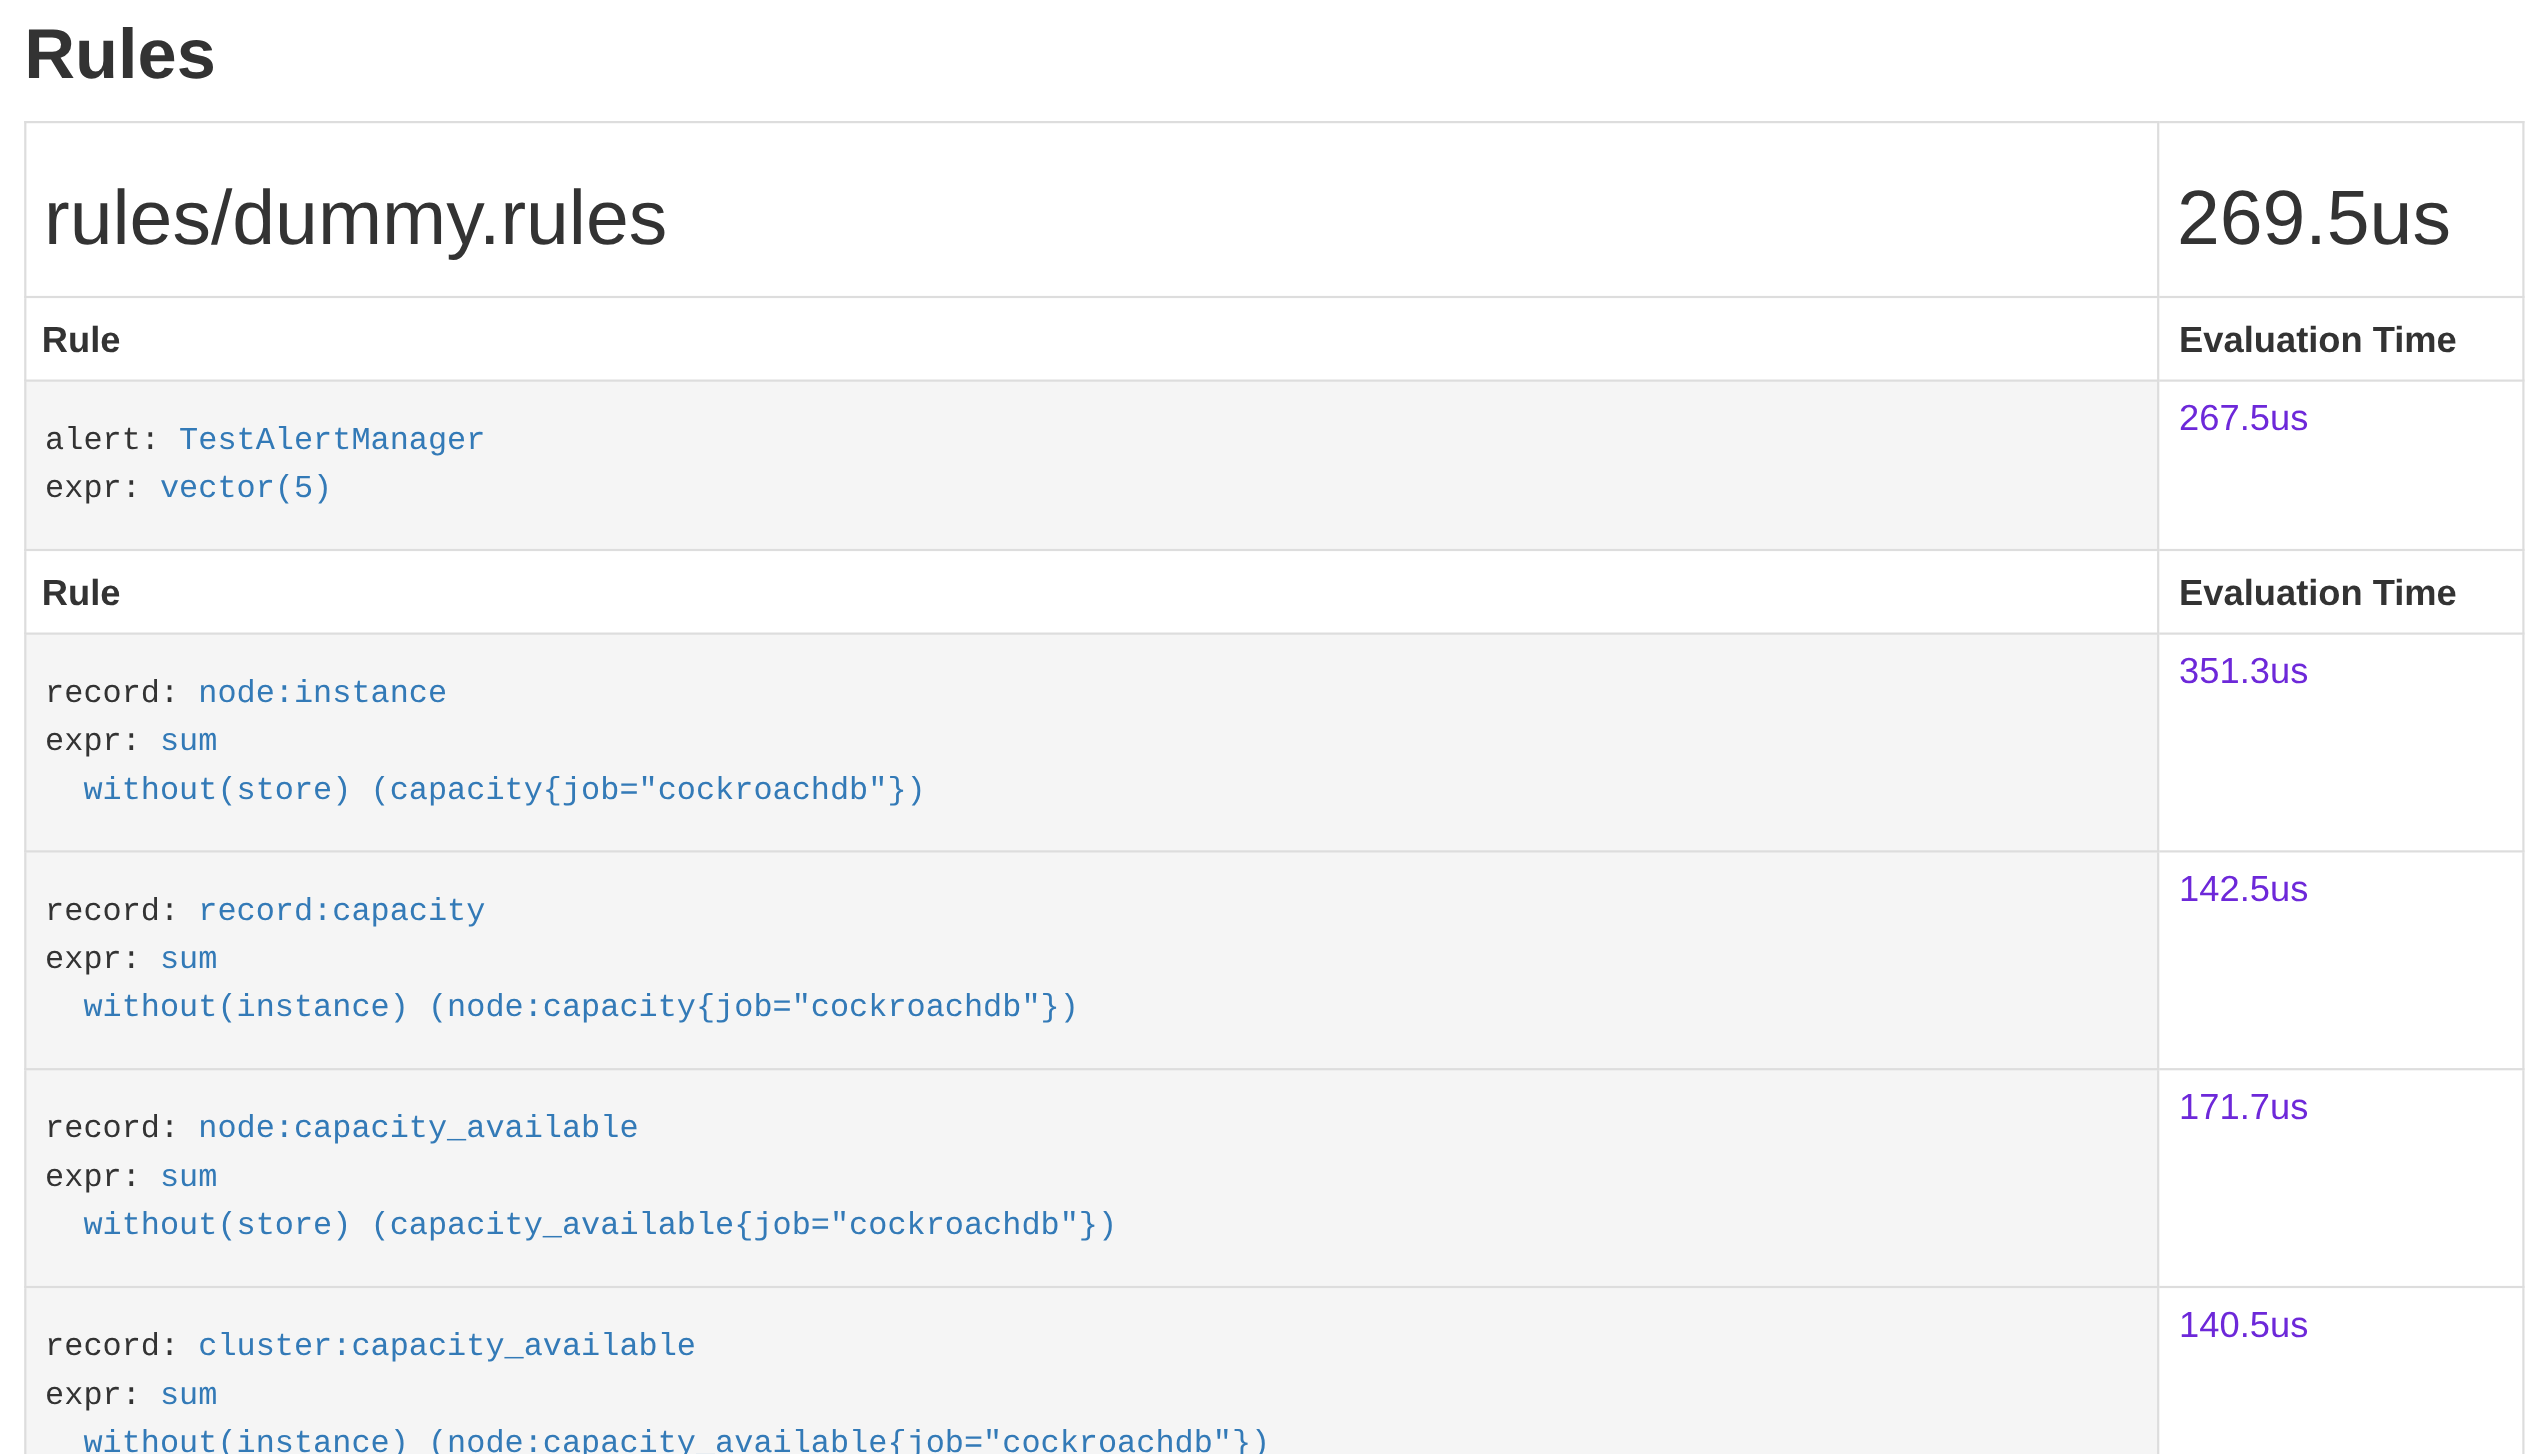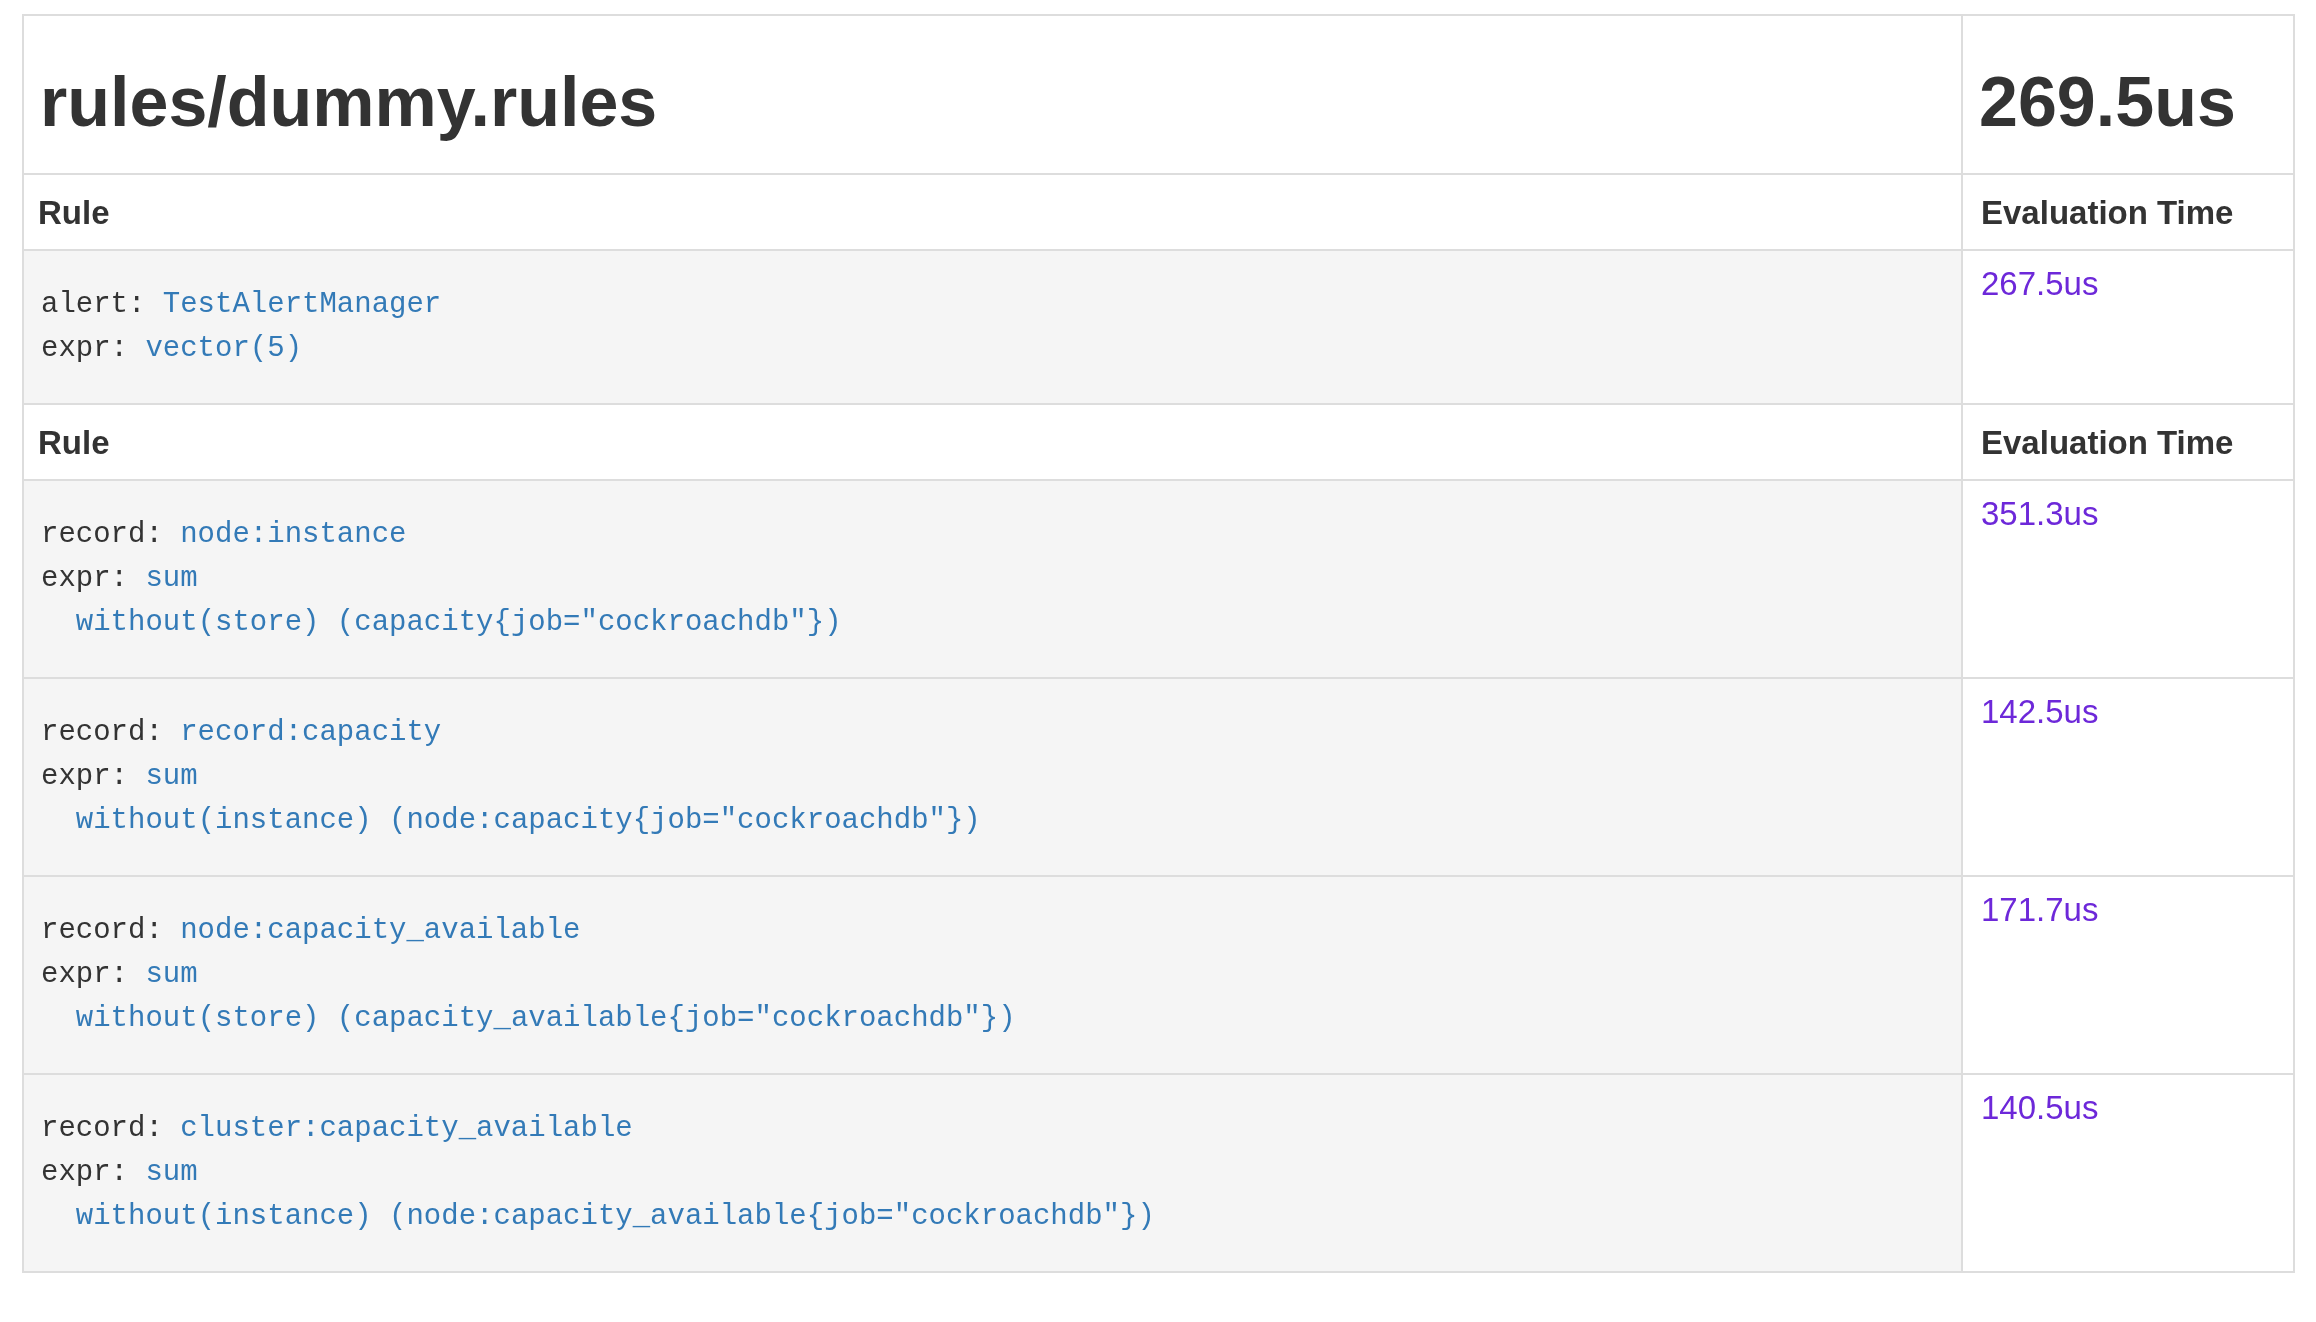--- a/index.html
+++ b/index.html
@@ -33,21 +33,21 @@
   td {
     border: 2px solid #dddddd;
     vertical-align: top;
     background: #ffffff;
   }
   td.group-cell { padding: 16px; }
   td.group-cell h2 {
     margin: 32px 0 16px 0;
     font-size: 70px;
     line-height: 77px;
-    font-weight: 700;
+    font-weight: 400;
     color: #333333;
   }
   td.colhead {
     padding: 19px 16px 17px 14px;
     font-size: 33px;
     line-height: 38px;
     font-weight: 700;
   }
   td.colhead.time { padding-left: 18px; }
   td.rule-cell {
@@ -76,20 +76,21 @@
     padding: 14px 16px 14px 18px;
     font-size: 33px;
     line-height: 38px;
     color: #6d28d9;
   }
 </style>
 </head>
 <body>
 
 <div class="container">
+  <h1 class="page-title">Rules</h1>
 
   <table class="rules-table">
     <colgroup>
         <col class="col-rule">
         <col class="col-time">
       </colgroup>
     <tbody>
 
       <tr>
         <td class="group-cell">

